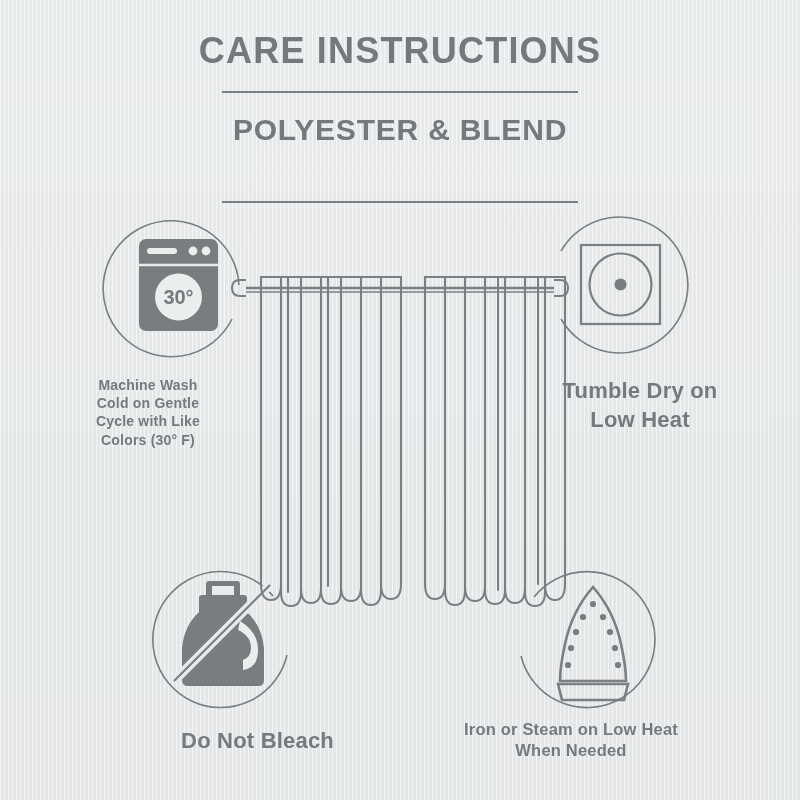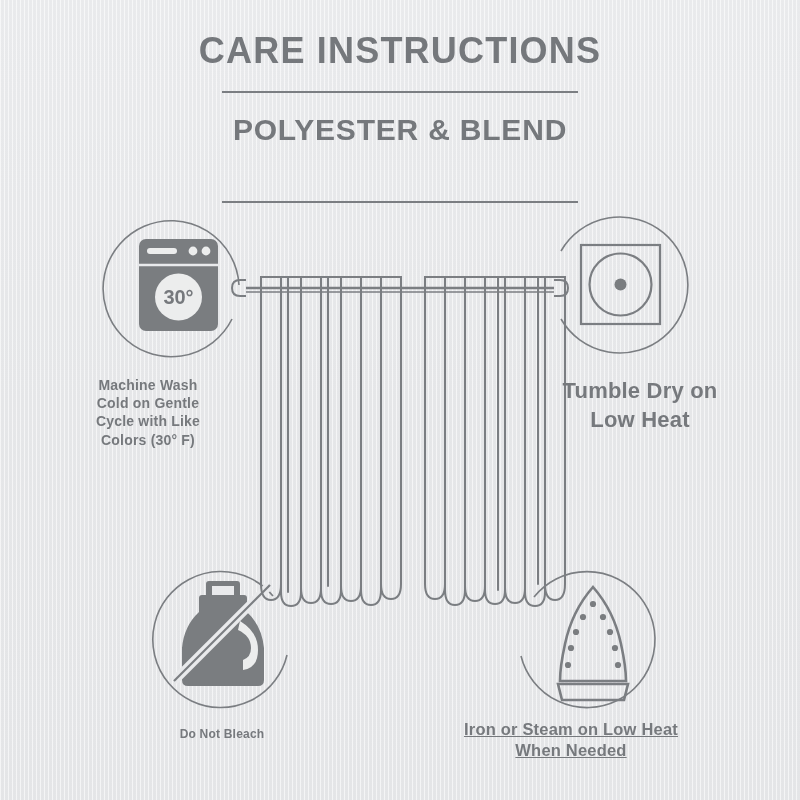--- a/index.html
+++ b/index.html
@@ -59,26 +59,26 @@
   #cap-wash {
     left: 38px; width: 220px; top: 376px;
     font-size: 14px;
   }
   #cap-dry {
     left: 528px; width: 224px; top: 377px;
     font-size: 22px;
   }
   #cap-bleach {
     left: 110px; width: 224px; top: 727px;
-    font-size: 12px;
+    font-size: 22px;
+    text-align: right;
   }
   #cap-iron {
     left: 432px; width: 278px; top: 719px;
     font-size: 16.5px;
-    text-decoration: underline;
   }
 </style>
 </head>
 <body>
 
 <div id="page">
 
   <svg id="art" viewBox="0 0 800 800">
     <defs>
       <clipPath id="clipWashCircle">

